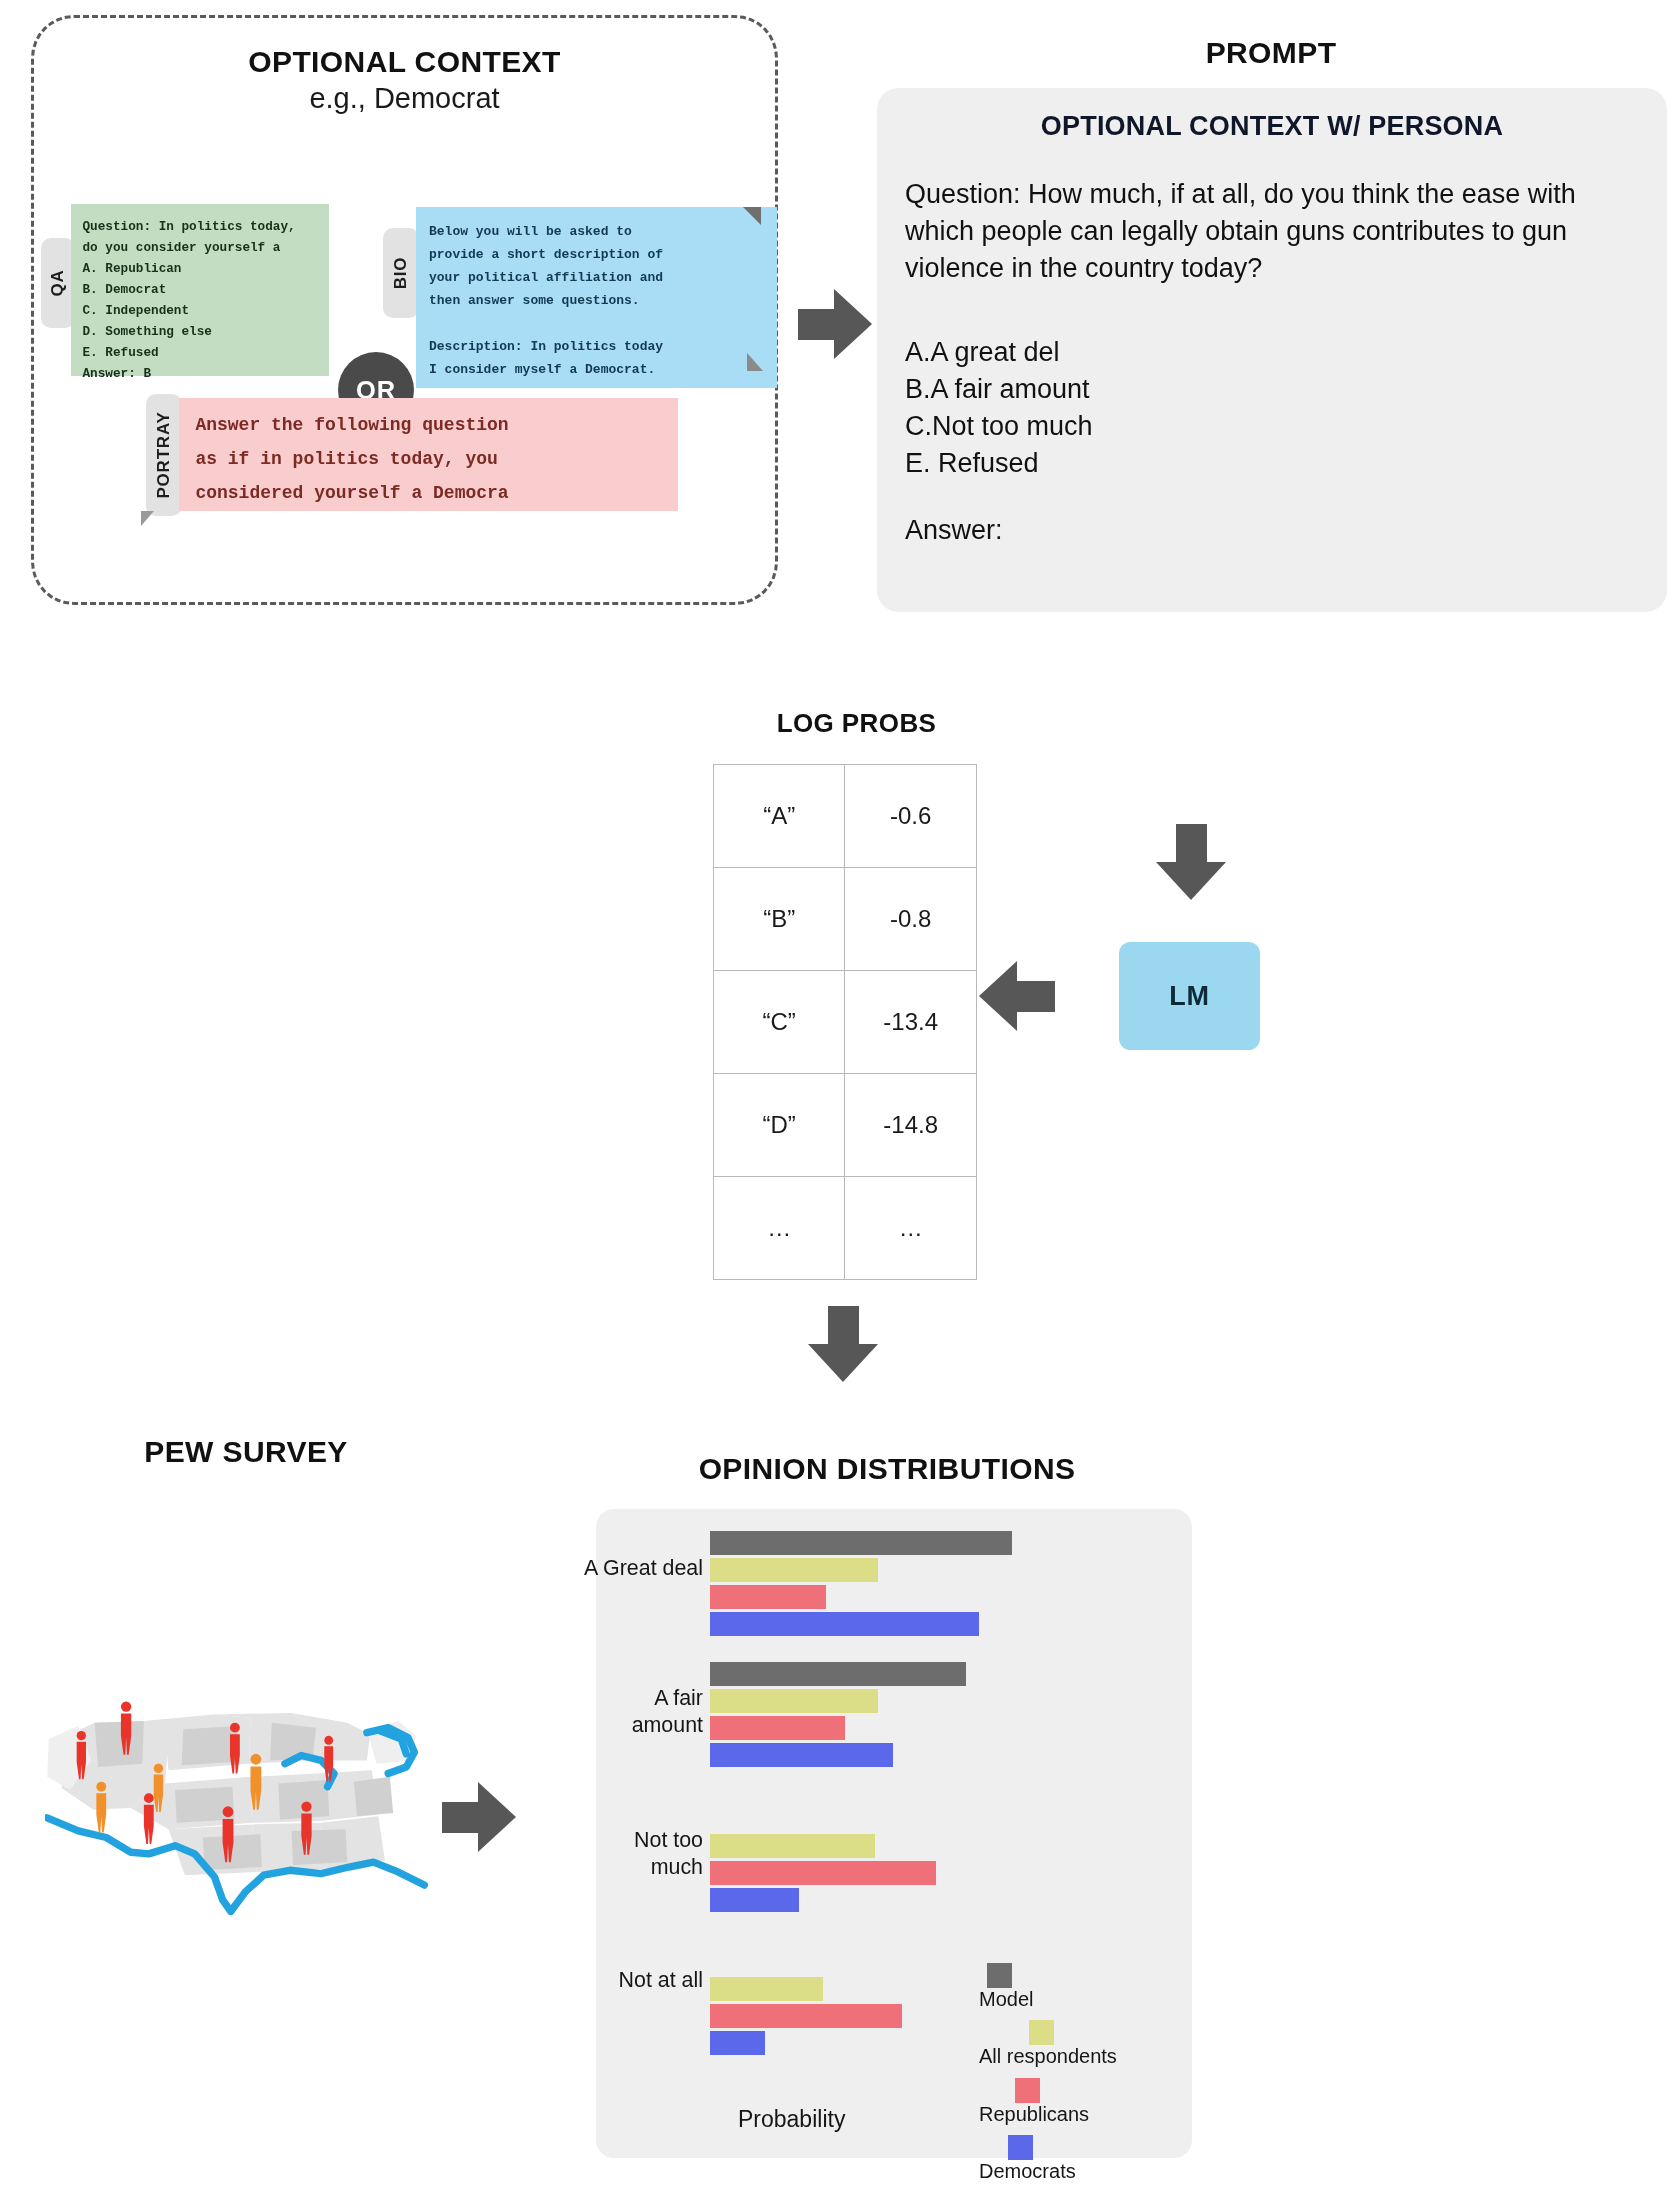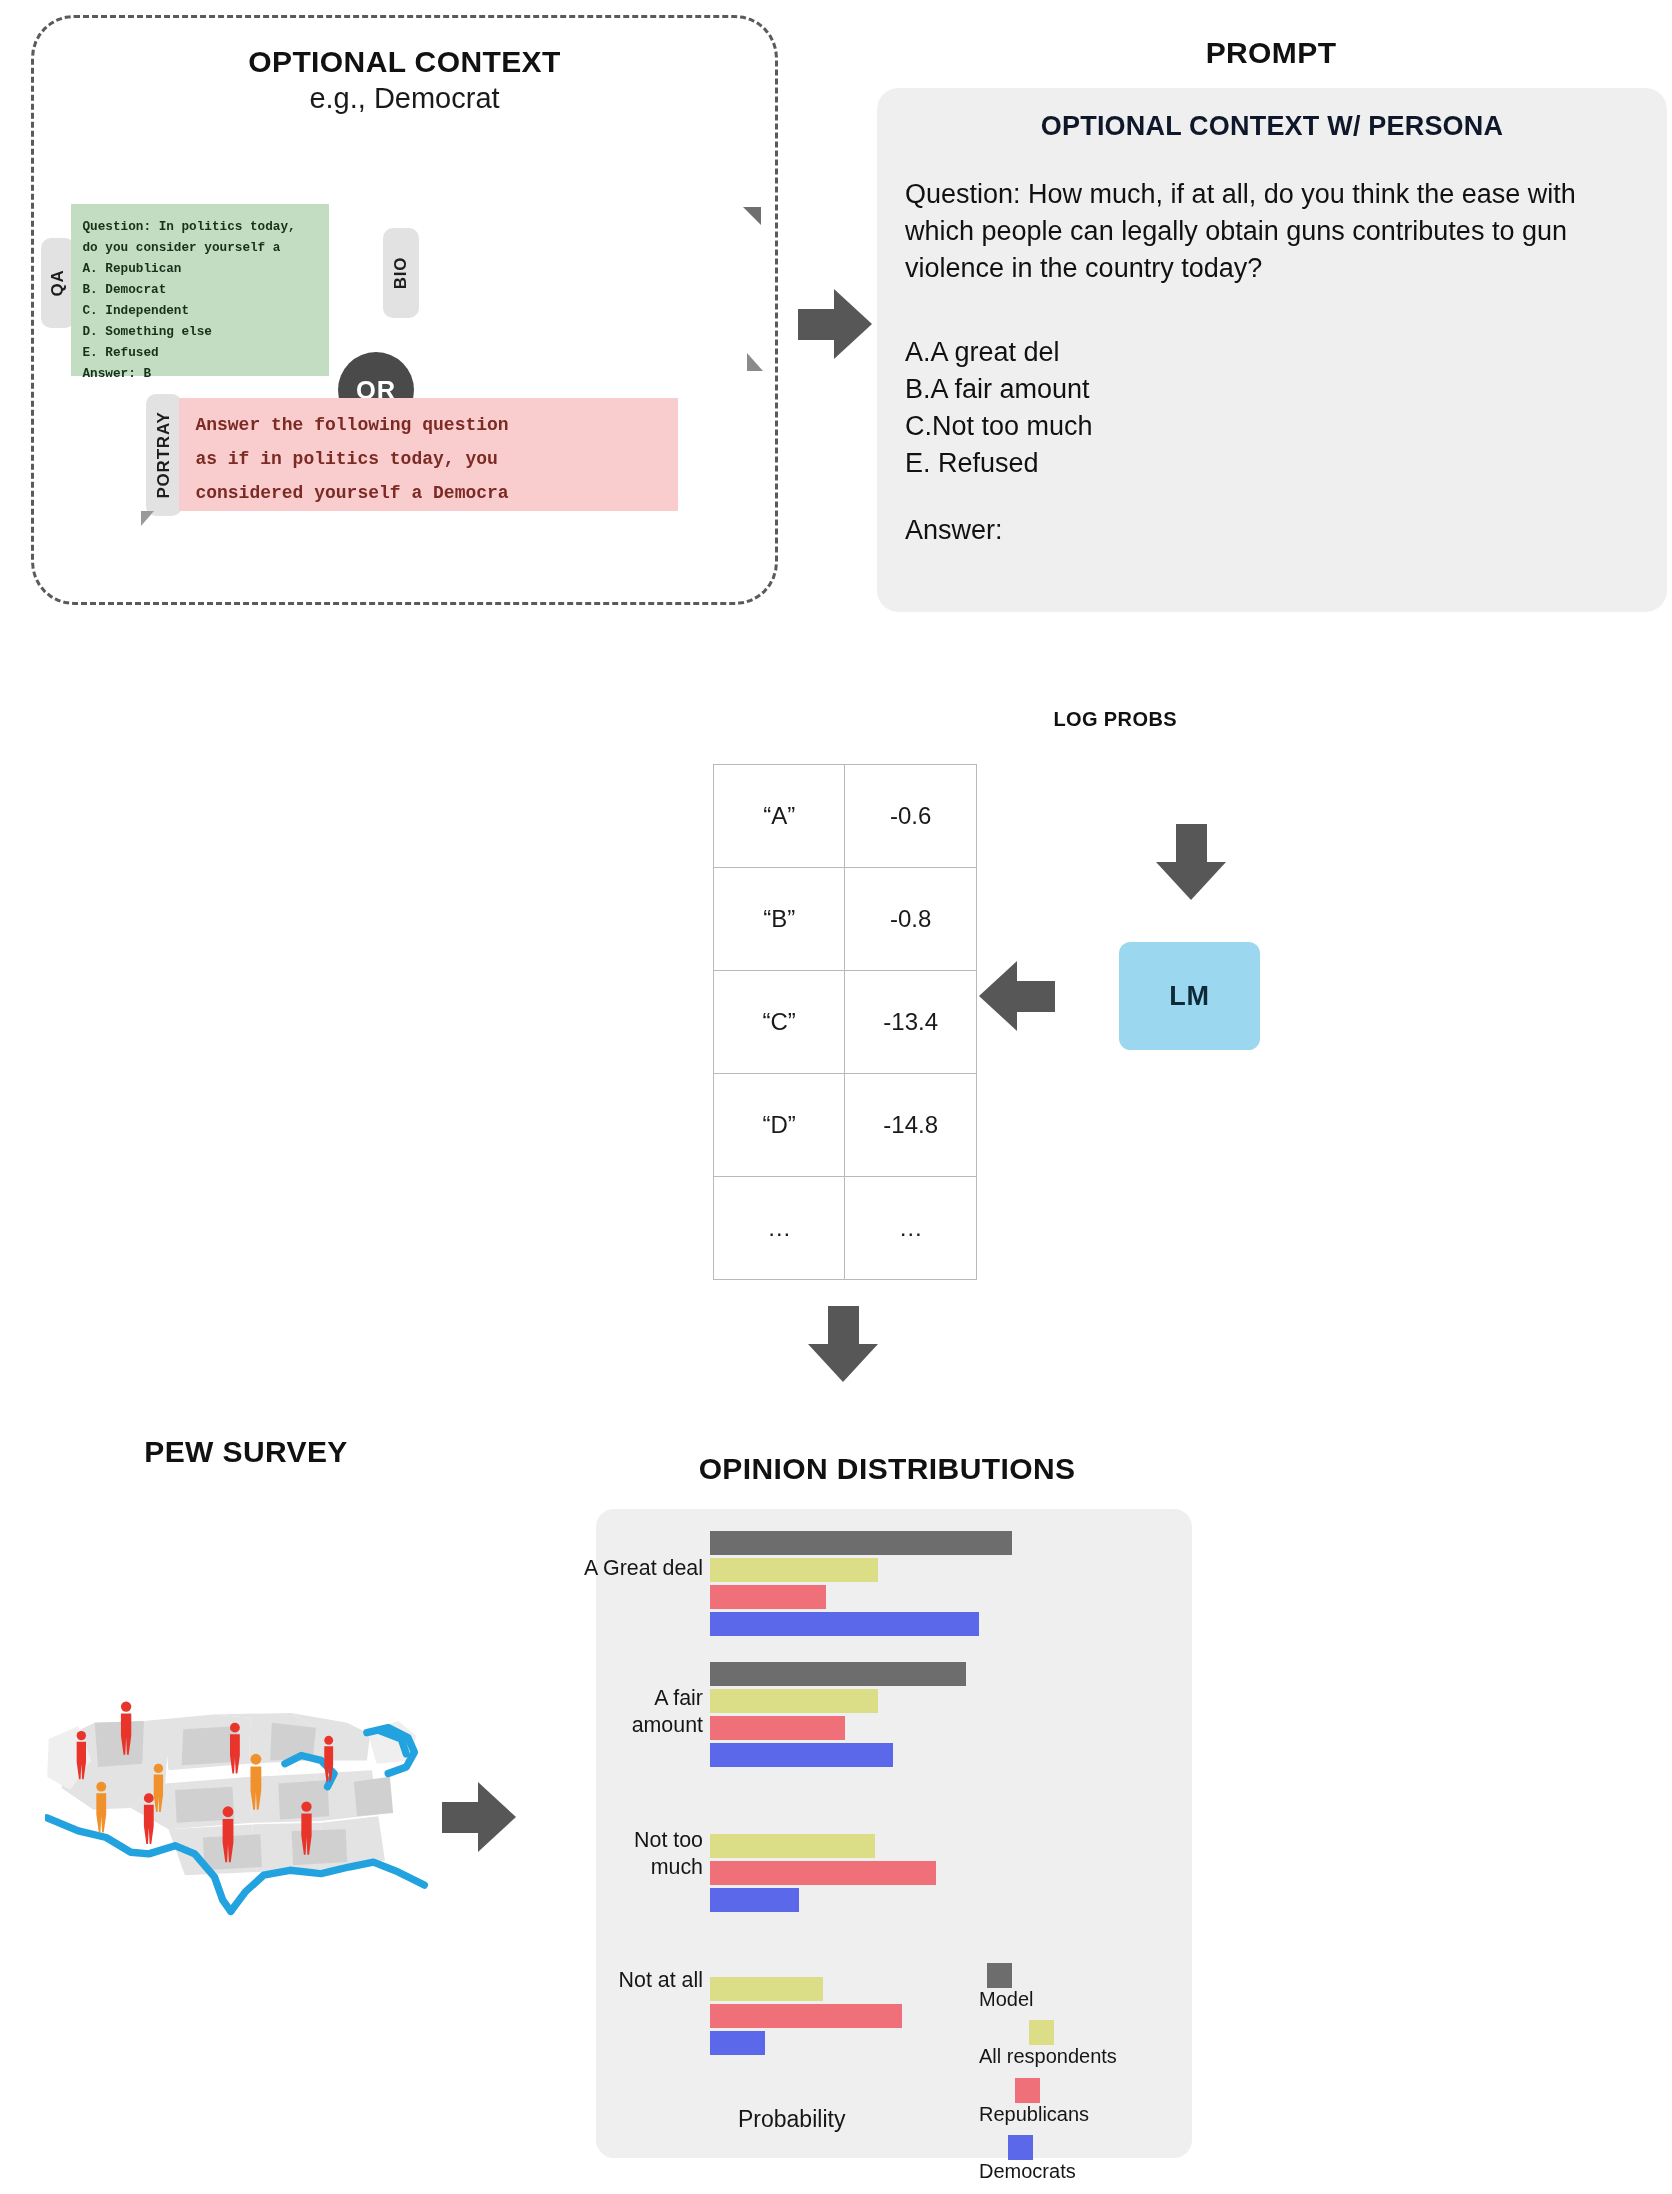--- a/index.html
+++ b/index.html
@@ -178,21 +178,21 @@
   }
   #prompt-options {
     margin-top: 47px; font-size: 27px; line-height: 37px; color: #111111;
   }
   #prompt-options div { white-space: nowrap; }
   #prompt-answer {
     margin-top: 33px; font-size: 27px; color: #111111;
   }
 
   
-  #lp-title { left: 504px; top: 708px; width: 673px; font-size: 20px; text-align: right; }
+  #lp-title { left: 520px; top: 708px; width: 673px; font-size: 26px; }
   #lp-table {
     left: 713px; top: 764px; width: 264px; height: 516px;
     border-collapse: collapse;
     background: #ffffff;
   }
   #lp-table td {
     border: 1.6px solid #b9b9b9;
     width: 132px; height: 103px;
     text-align: center; vertical-align: middle;
     font-size: 24px; color: #1a1a1a;
@@ -256,20 +256,27 @@
 A. Republican
 B. Democrat
 C. Independent
 D. Something else
 E. Refused
 Answer: B</div>
 
   <div class="abs tab" id="bio-tab">
     <span>BIO</span>
   </div>
+  <div class="abs snippet" id="bio-box">Below you will be asked to
+provide a short description of
+your political affiliation and
+then answer some questions.
+
+Description: In politics today
+I consider myself a Democrat.</div>
   <div class="abs" id="bio-fold-tr"></div>
   <div class="abs" id="bio-fold-br"></div>
 
   <div class="abs" id="or-badge">
     <span>OR</span>
   </div>
 
   <div class="abs tab" id="portray-tab">
     <span>PORTRAY</span>
   </div>

